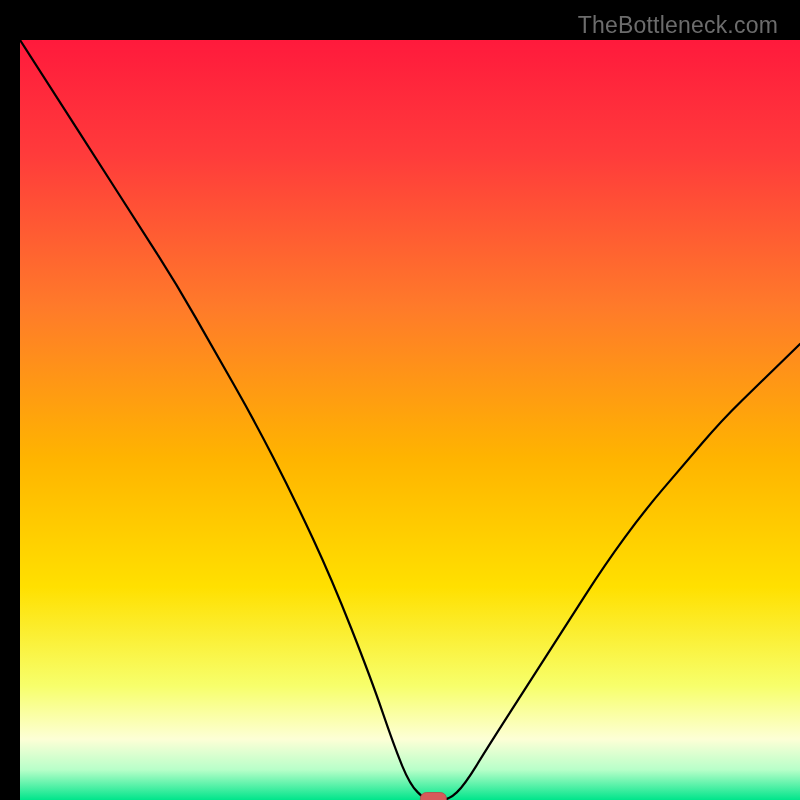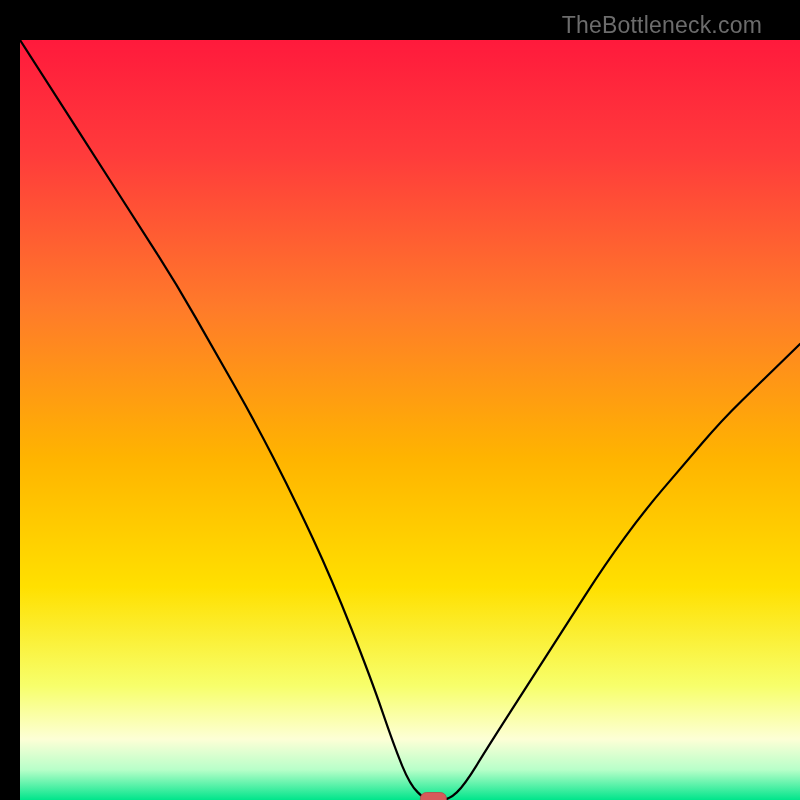--- a/index.html
+++ b/index.html
@@ -15,21 +15,21 @@
     position: absolute;
     left: 10px;
     top: 10px;
     width: 780px;
     height: 780px;
     background: #000;
   }
   .watermark {
     position: absolute;
     top: 2px;
-    right: 28px;
+    right: 12px;
     color: #6c6c6c;
     font-size: 23px;
     font-weight: 500;
     letter-spacing: 0.2px;
     margin-left: 21px;
   }
   .plot {
     position: absolute;
     left: 10px;
     top: 30px;

